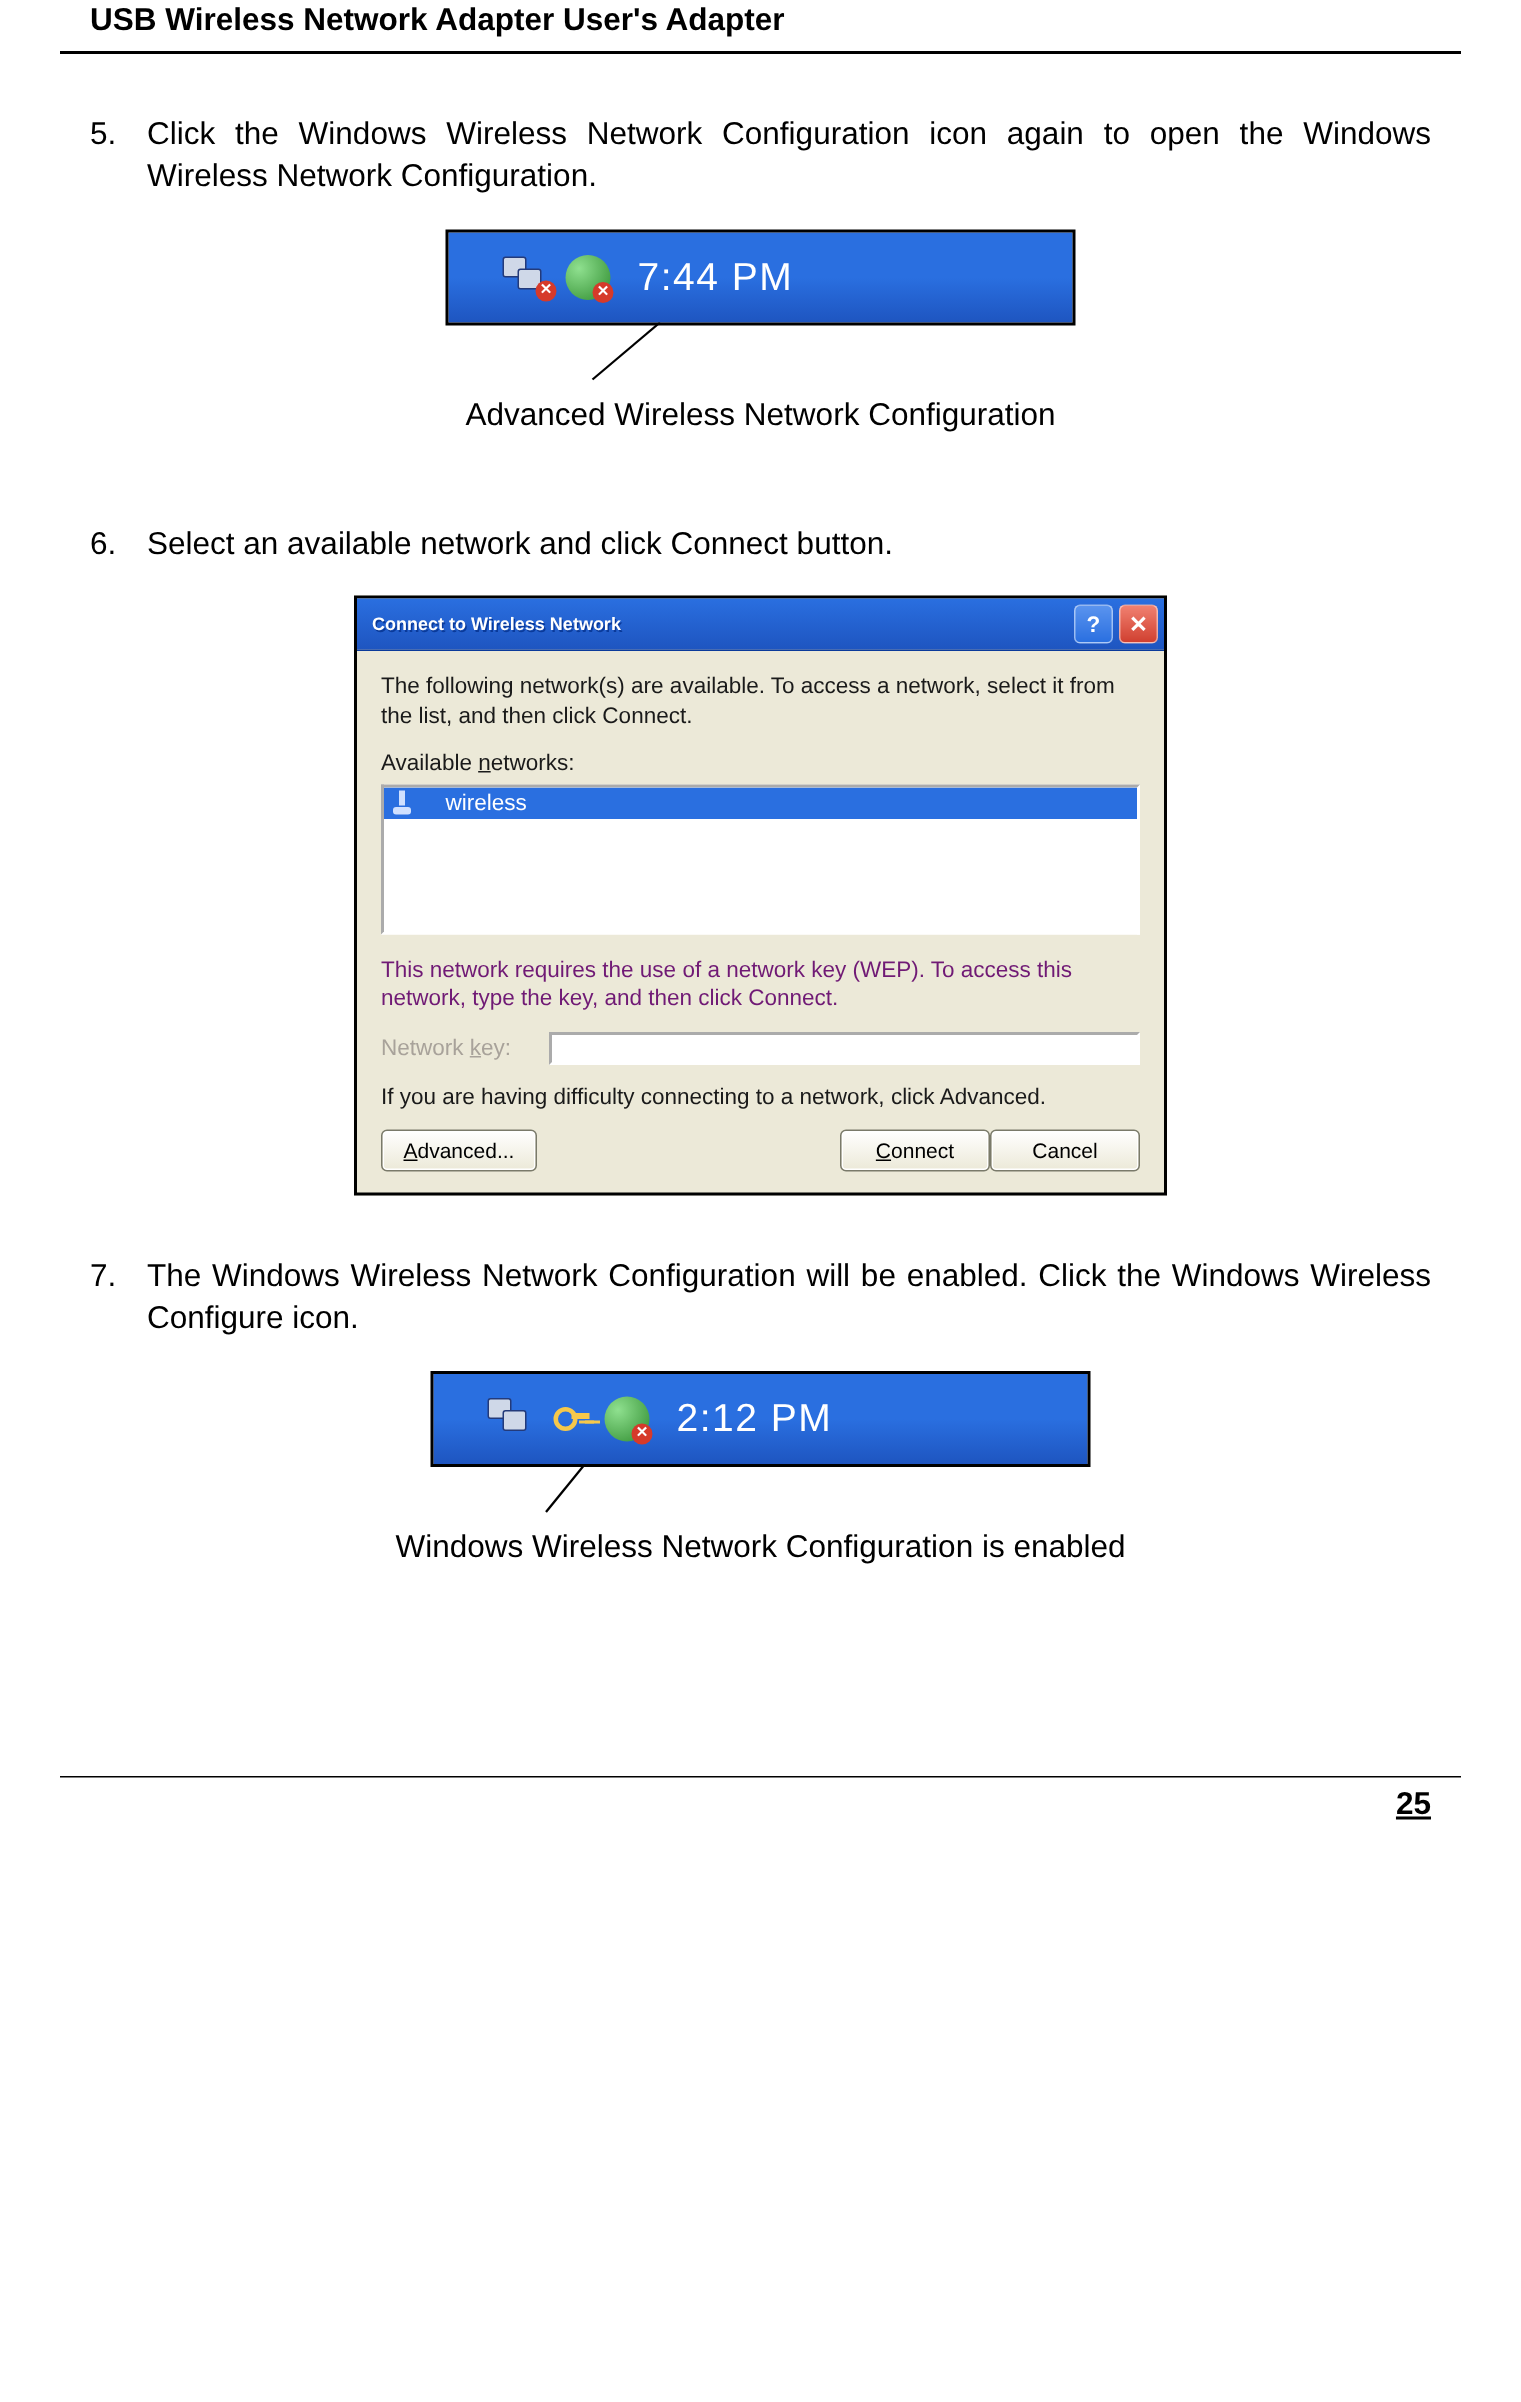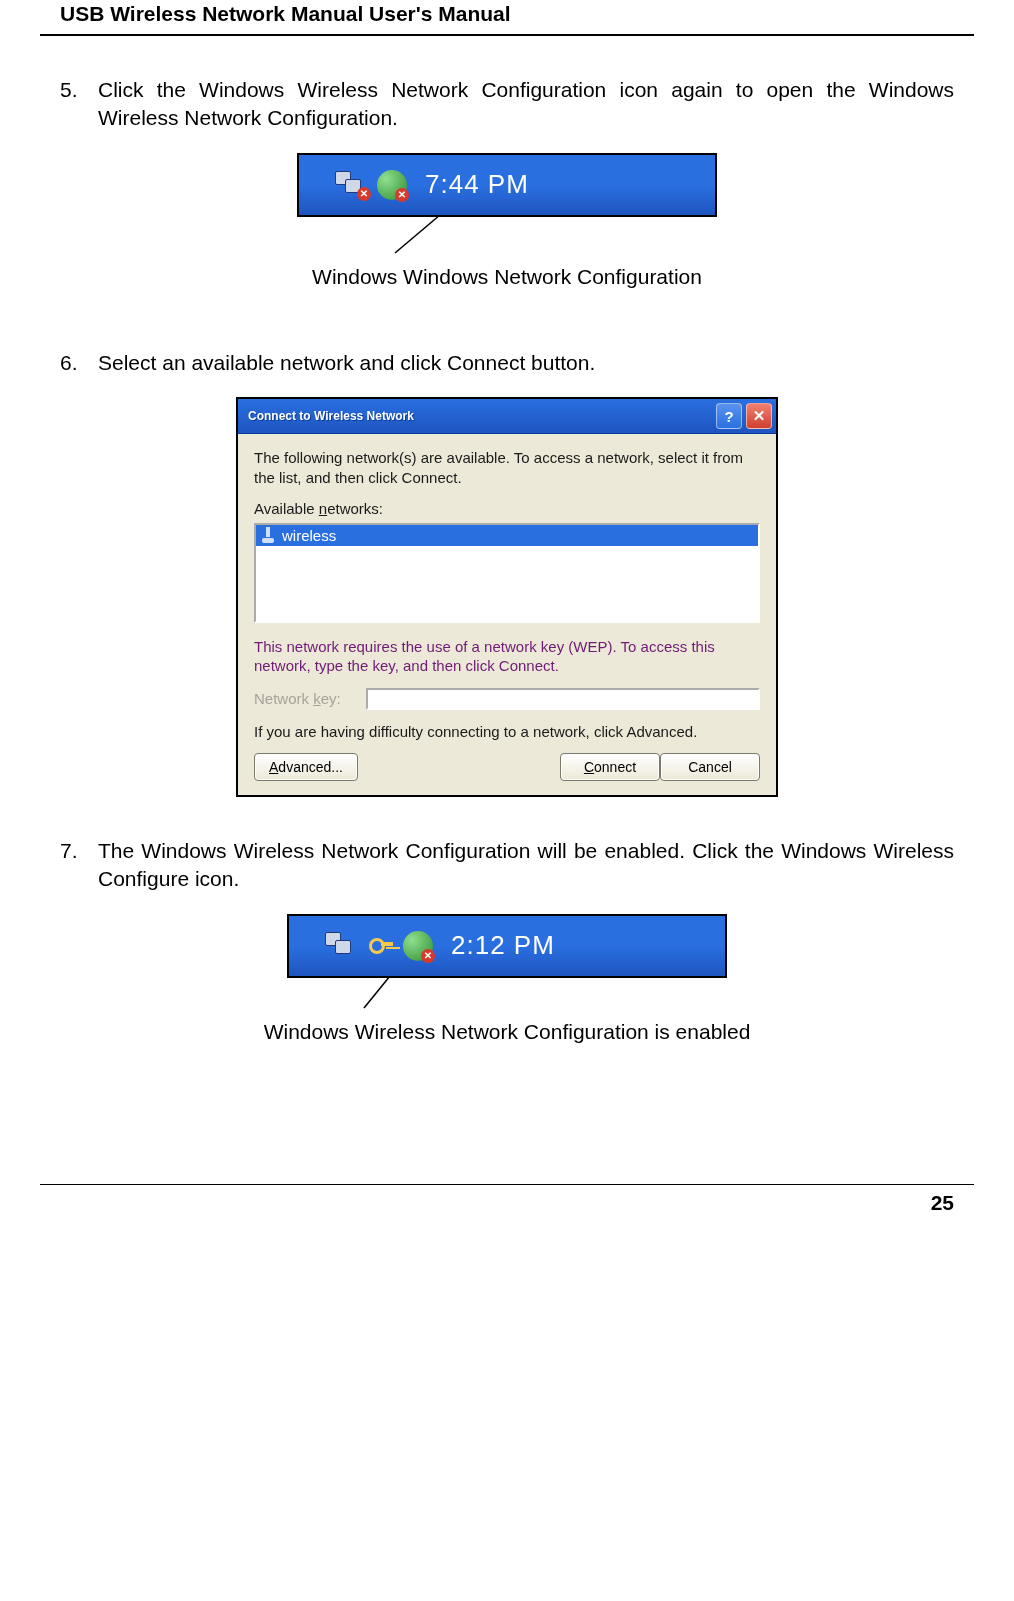--- a/index.html
+++ b/index.html
@@ -186,21 +186,21 @@
     border: 2px inset #fff;
     background: #fff;
     box-sizing: border-box;
     overflow: hidden;
   }
   .list-item {
     background: #2a6fe0;
     color: #fff;
     display: flex;
     align-items: center;
-    gap: 8px;
+    gap: 23px;
     padding: 2px 6px;
     font-size: 15px;
   }
   .list-item-icon {
     width: 12px;
     height: 16px;
     display: inline-block;
     position: relative;
   }
   .list-item-icon::before{
@@ -254,29 +254,30 @@
   .footer-area {
     margin-top: 140px;
     border-top: 1.5px solid #000;
     padding-top: 6px;
     text-align: right;
     font-weight: bold;
     font-size: 21px;
     margin-left: -20px;
     margin-right: -20px;
     padding-right: 20px;
+    text-decoration: underline;
   }
 </style>
 </head>
 <body>
 
 <div class="page">
 
   <div class="header">
-    <span class="header-title">USB Wireless Network Manual User's Manual</span>
+    <span class="header-title">USB Wireless Network Adapter User's Adapter</span>
   </div>
 
   <div class="step">
     <div class="step-num">5.</div>
     <div class="step-text">Click the Windows Wireless Network Configuration icon again to open the Windows Wireless Network Configuration.</div>
   </div>
 
   <div class="figure-block">
     <div class="taskbar" style="width:420px;">
       <span class="tray-icons">
@@ -290,21 +291,21 @@
         </span>
       </span>
       <span class="taskbar-clock">7:44 PM</span>
     </div>
     <div class="pointer-line" style="margin-left:330px;">
       <svg width="60" height="40">
           <line x1="50" y1="0" x2="5" y2="38" stroke="#000" stroke-width="1.5"></line>
         </svg>
     </div>
   </div>
-  <div class="caption">Windows Windows Network Configuration</div>
+  <div class="caption">Advanced Wireless Network Configuration</div>
 
   <div class="step">
     <div class="step-num">6.</div>
     <div class="step-text">Select an available network and click Connect button.</div>
   </div>
 
   <div class="dialog">
     <div class="titlebar">
       <span class="titlebar-title">Connect to Wireless Network</span>
       <span class="titlebar-btn help">?</span>

